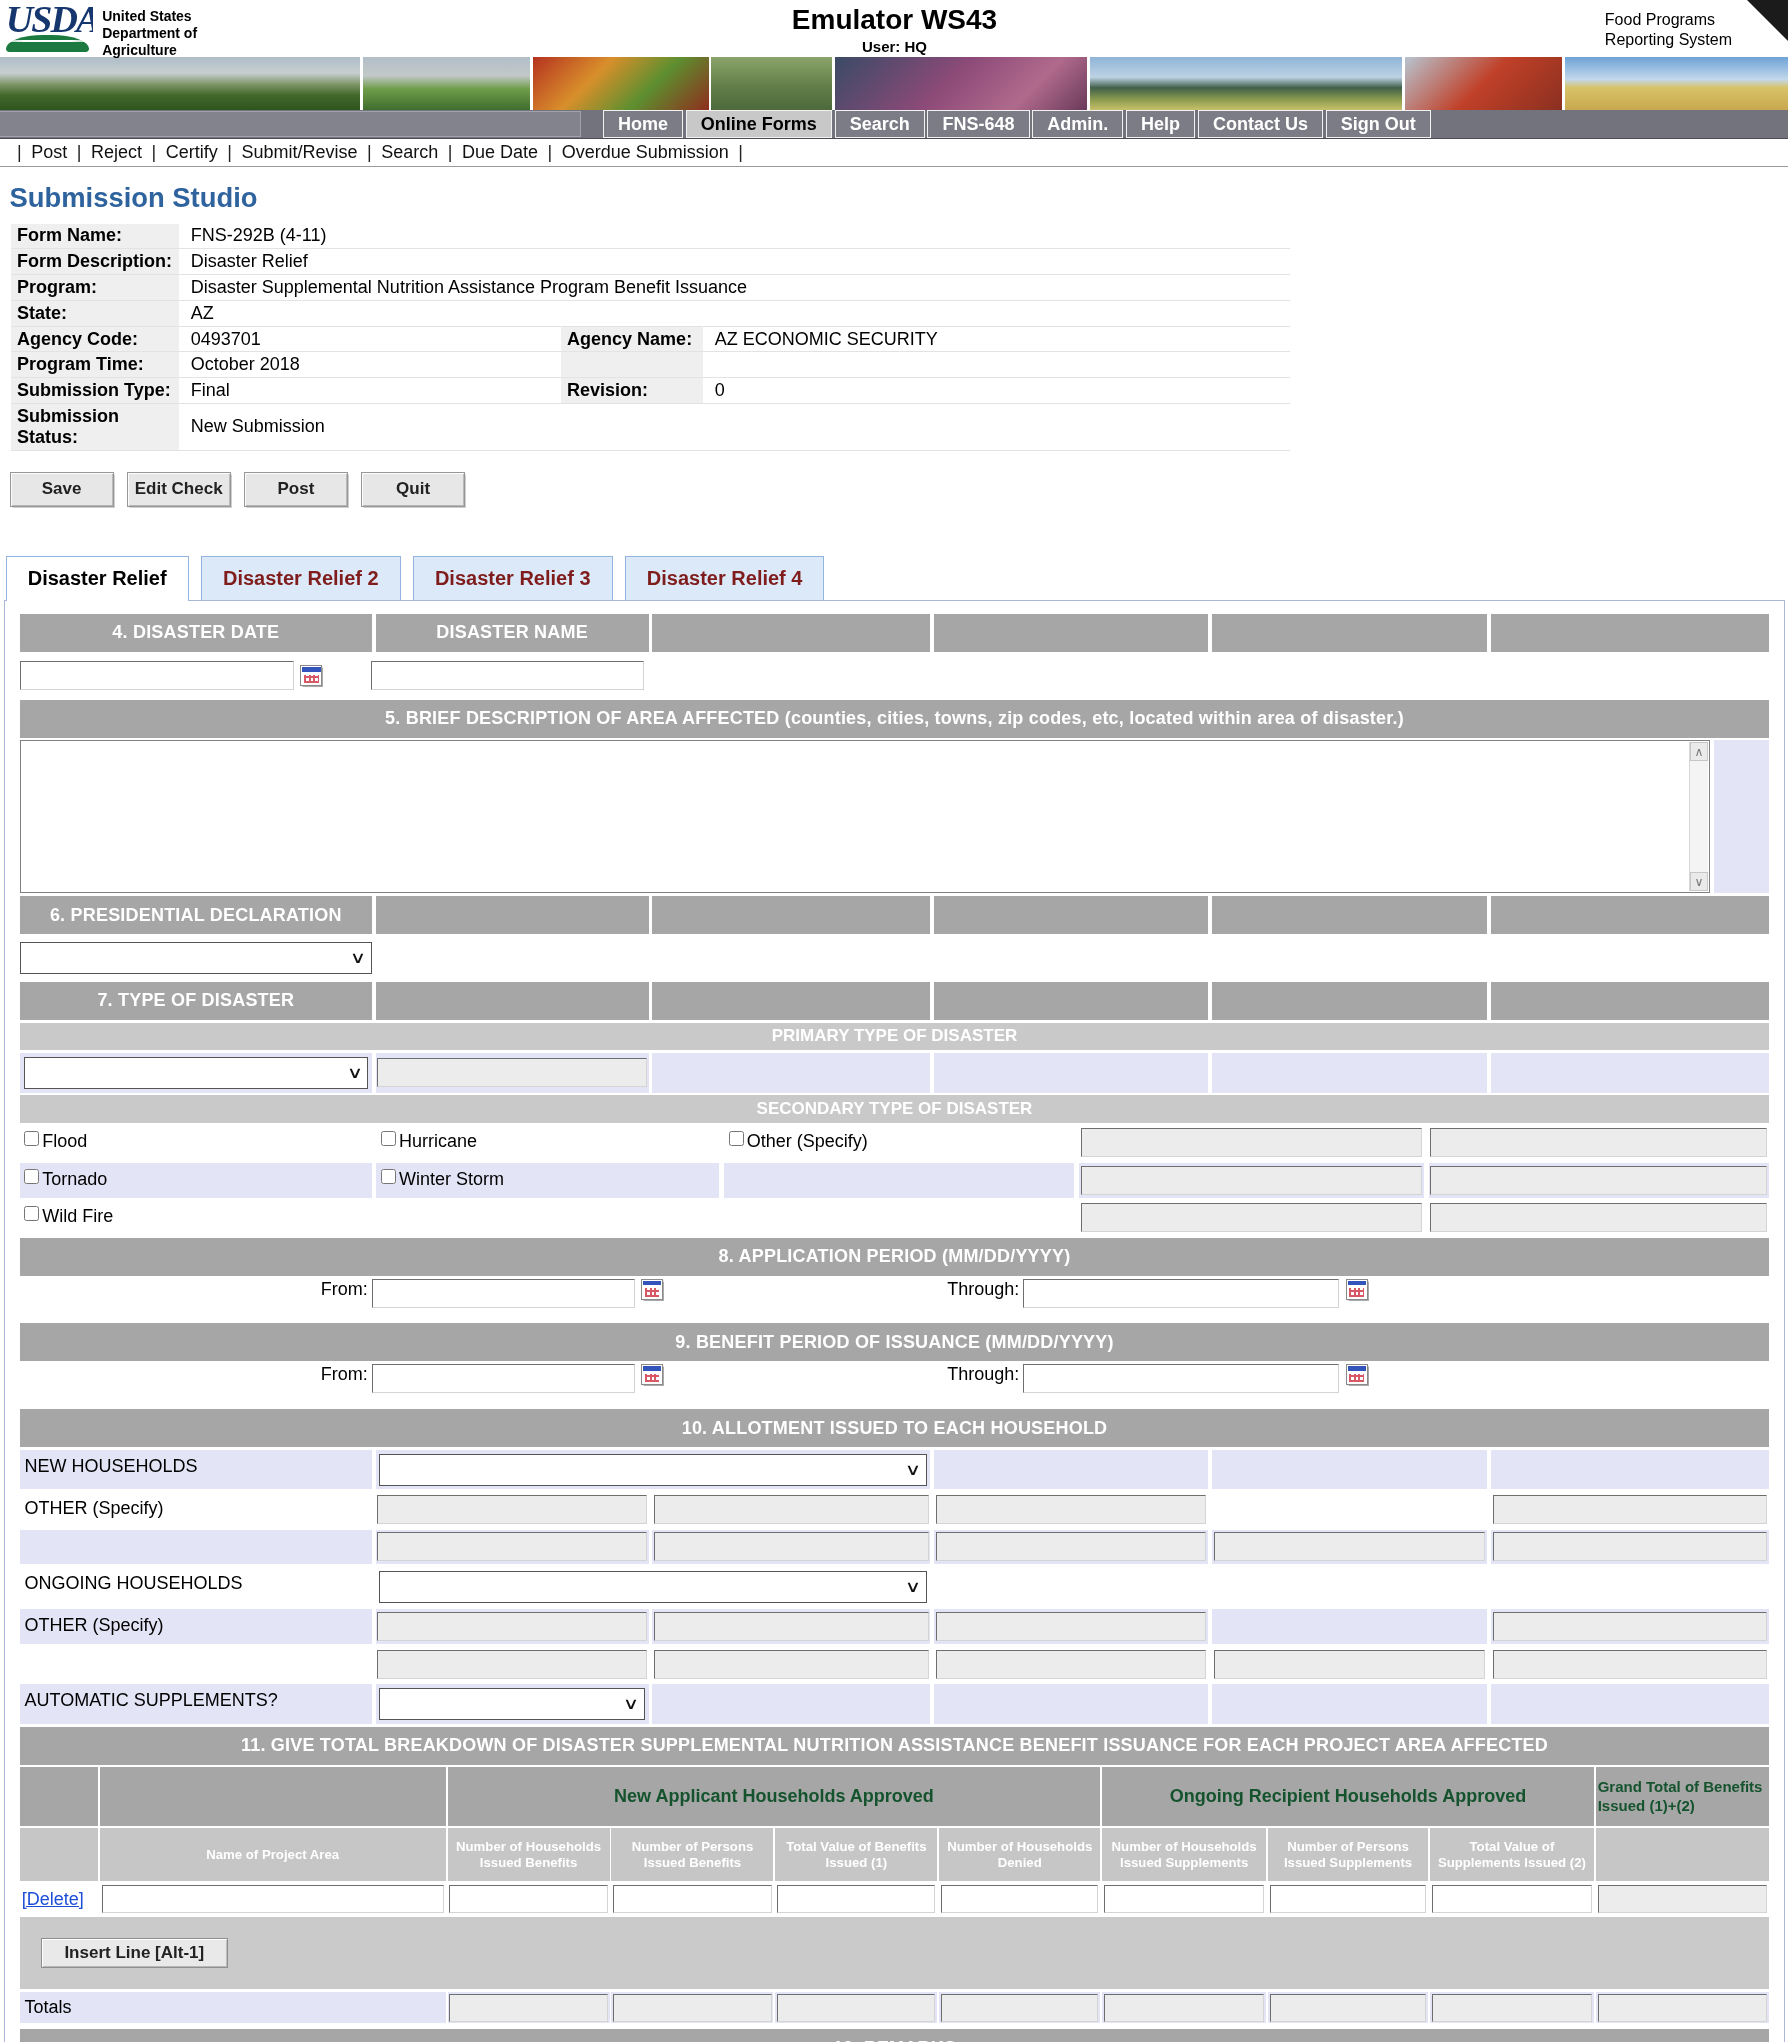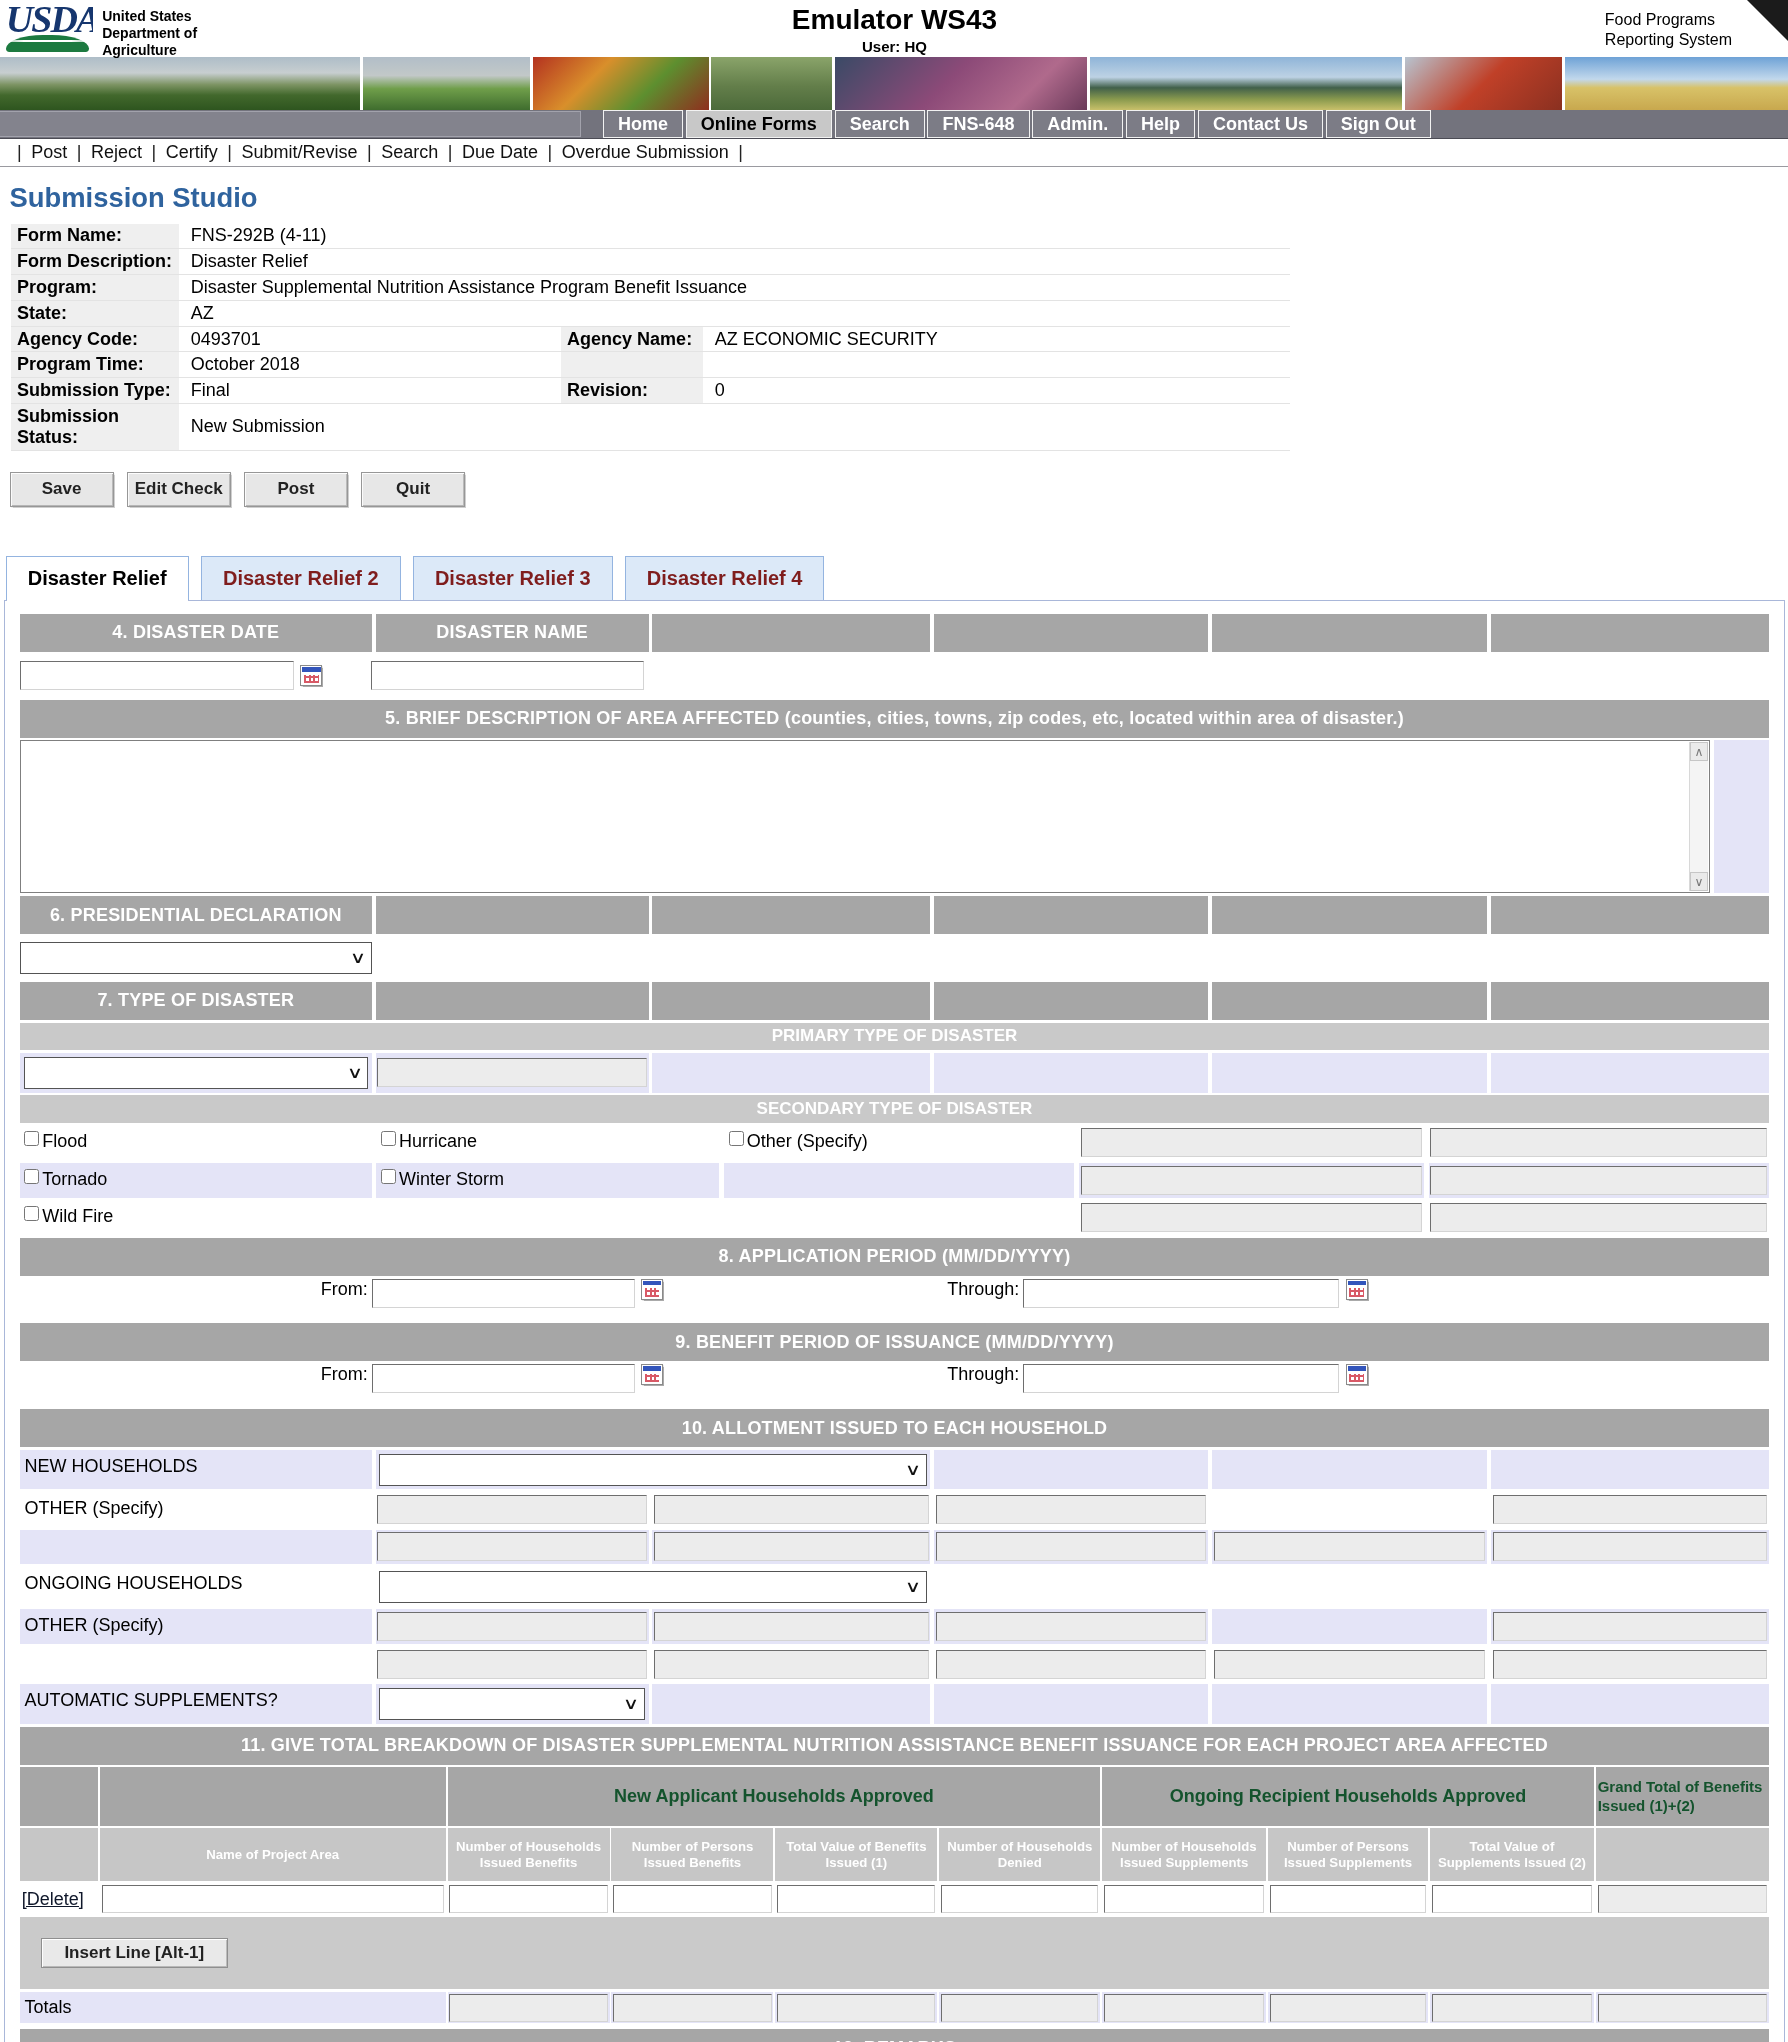--- a/index.html
+++ b/index.html
@@ -134,21 +134,21 @@
   .g11 { display:grid; grid-template-columns:78px 346px 162px 162px 162px 161px 164px 160px 164px auto;
          gap:1.9px; margin-bottom:1.9px; }
   .gh { background:#a6a6a6; color:#14532d; font-weight:bold; text-align:left; }
   .gh.group { font-size:18px; display:flex; align-items:center; justify-content:center; padding:3.8px; }
   .gh.grand { font-size:15px; display:flex; align-items:center; justify-content:center; padding:1.9px; line-height:1.25; }
   .sh { background:#c6c6c6; color:#fff; font-weight:bold; font-size:13.2px; line-height:1.2;
         display:flex; align-items:center; justify-content:center; text-align:center; padding:3.8px 1.9px; min-height:53px; }
   .sh.blank { background:#c6c6c6; }
   .tcell { display:flex; align-items:center; padding:1.9px; }
   .tcell input { width:100%; height:28px; }
-  .del-link { color:#0f172a; text-decoration:underline; font-size:18px; cursor:pointer; white-space:nowrap; }
+  .del-link { color:#1d4ed8; text-decoration:underline; font-size:18px; cursor:pointer; white-space:nowrap; }
   .insert-band { background:#cacaca; padding:21px; margin-bottom:2.8px; }
   .btn2 { width:187px; height:30px; background:#e9e9e9; border:0.9px solid #8f8f8f;
           box-shadow:inset 0.9px 0.9px 0 #fff, inset -0.9px -0.9px 0 #b8b8b8; font-size:17px; font-weight:bold;
           color:#222; font-family:"Liberation Sans",sans-serif; cursor:pointer; }
   .totals-label { font-size:18px; padding-left:4.7px; display:flex; align-items:center; }
 </style>
 </head>
 <body>
 
 <div class="top">

